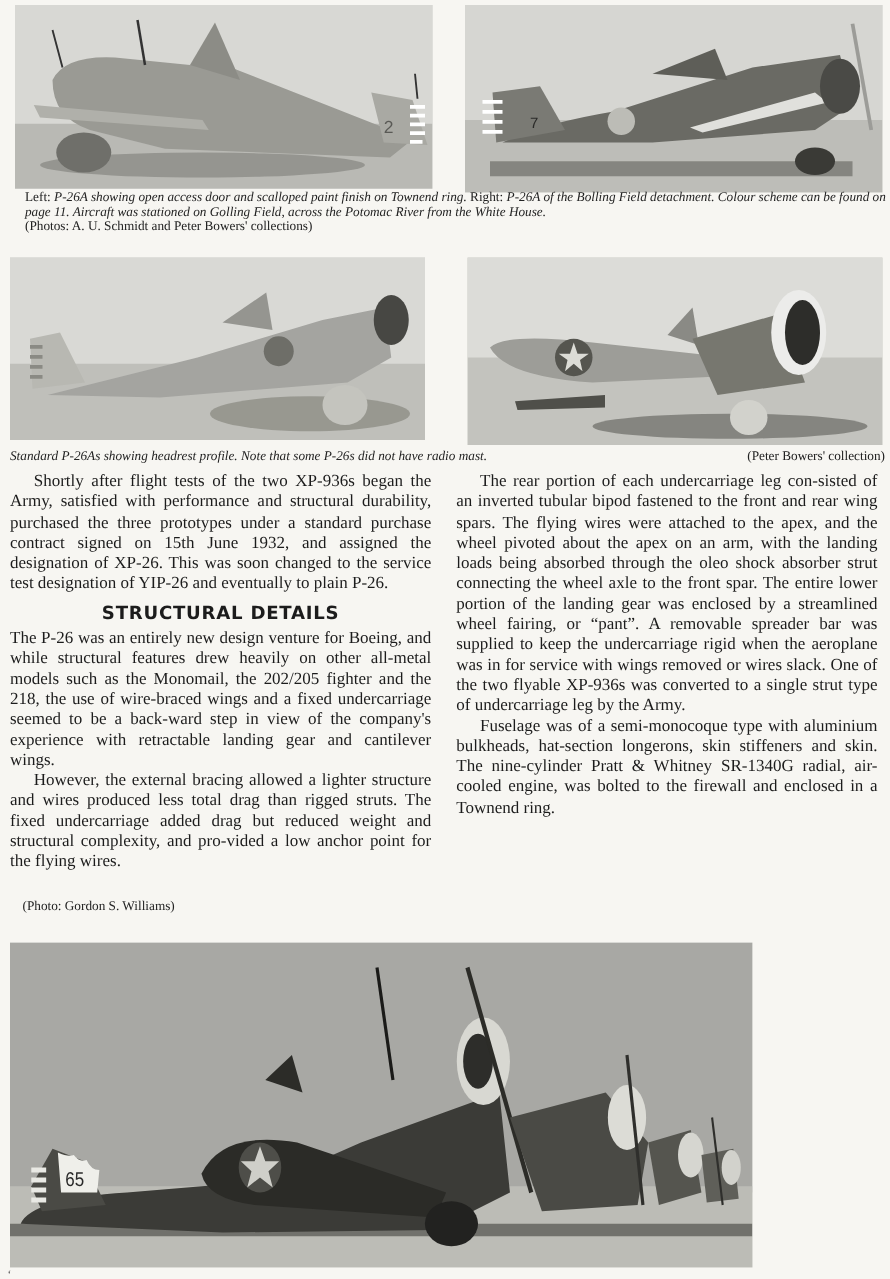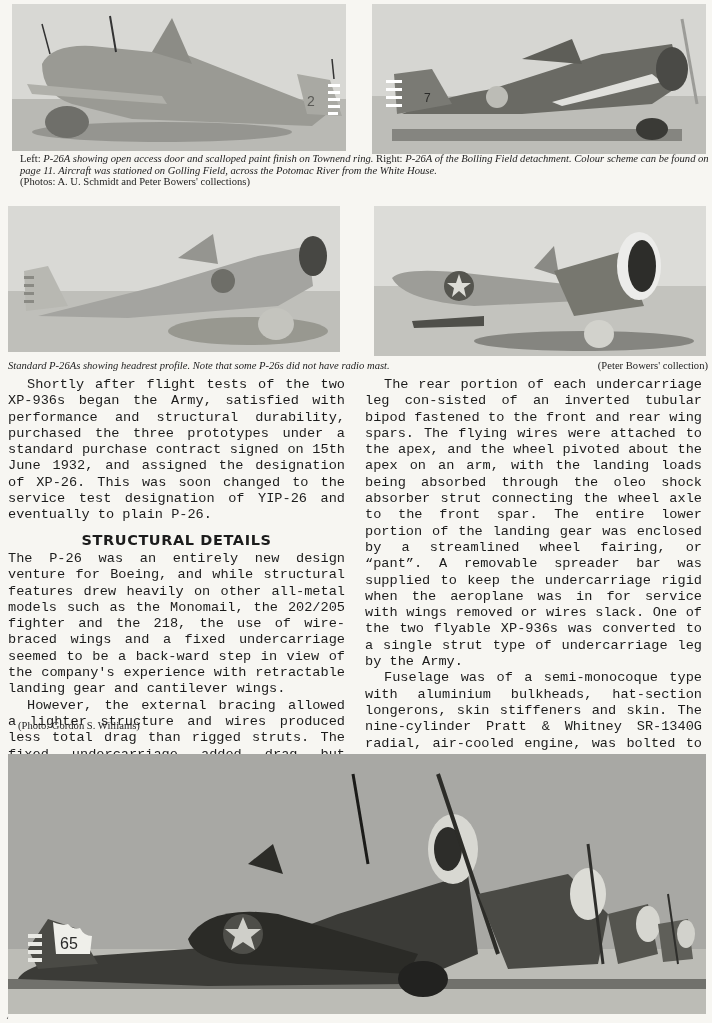--- a/index.html
+++ b/index.html
@@ -6,36 +6,36 @@
   html, body { width: 712px; height: 1023px; background: #f7f6f2; overflow: hidden; }
   body { position: relative; font-family: "Liberation Serif", "DejaVu Serif", serif; color: #1c1c1c; }
 
   .photo { position: absolute; overflow: hidden; background: #c9c9c6; }
   .photo svg { width: 100%; height: 100%; display: block; }
 
   #photo-tl { left: 12px; top: 4px; width: 334px; height: 147px; }
   #photo-tr { left: 372px; top: 4px; width: 334px; height: 150px; }
   #photo-ml { left: 8px; top: 206px; width: 332px; height: 146px; }
   #photo-mr { left: 374px; top: 206px; width: 332px; height: 150px; }
-  #photo-bottom { left: 8px; top: 754px; width: 698px; height: 260px; }
+  #photo-bottom { left: 8px; top: 754px; width: 594px; height: 260px; }
 
   .caption { position: absolute; font-size: 10.6px; line-height: 11.5px; font-style: italic; color: #222; }
   .caption .lead { font-style: normal; }
   .caption .credit { font-style: normal; margin-left: 10px; }
 
   #cap1 { left: 20px; top: 153px; width: 700px; }
   #cap1 .credit-line { font-style: normal; }
   #cap2 { left: 8px; top: 360px; width: 700px; display: flex; justify-content: space-between; gap: 18px; }
   #cap3 { left: 8px; top: 720px; width: 700px; }
   #cap3 .row2 { display: flex; justify-content: space-between; }
 
   .col { position: absolute; top: 377px; width: 337px; font-size: 13.6px; line-height: 16.3px; text-align: justify; }
   #col-left { left: 8px; }
   #col-right { left: 365px; }
-  .col p { text-indent: 0; font-family: Liberation Mono, monospace; }
+  .col p { text-indent: 0; }
   .col p.ind { text-indent: 19px; }
   .heading { font-family: "DejaVu Sans", "Liberation Sans", sans-serif; font-weight: bold; font-size: 14.5px; letter-spacing: 0.6px; text-align: center; margin: 8px 0 3px 0; }
   .mark { position: absolute; left: 6px; top: 1014px; font-size: 9px; color: #555; }
 </style>
 </head>
 <body>
 
 <div class="photo" id="photo-tl">
   <svg viewBox="0 0 334 147" preserveAspectRatio="none">
     <rect width="334" height="100" fill="#d8d8d4"></rect>

